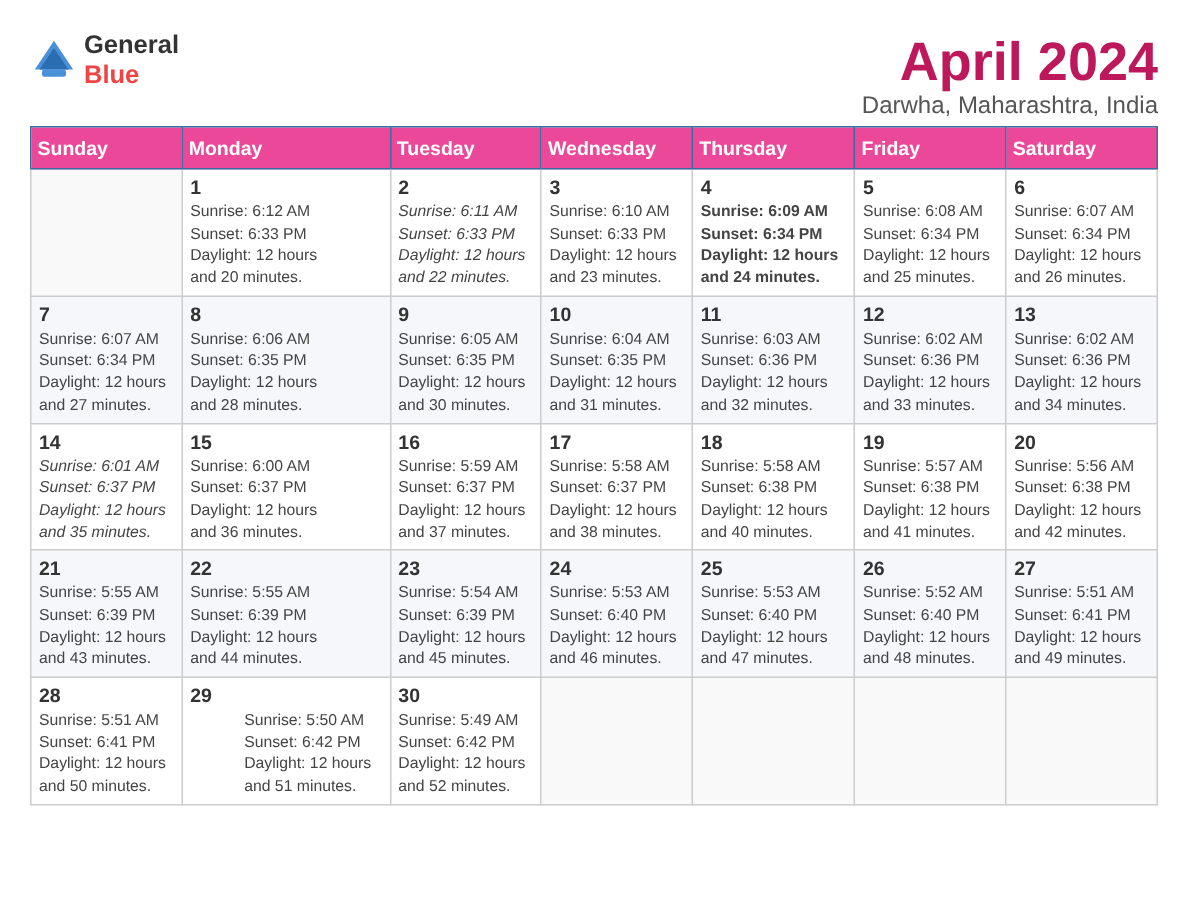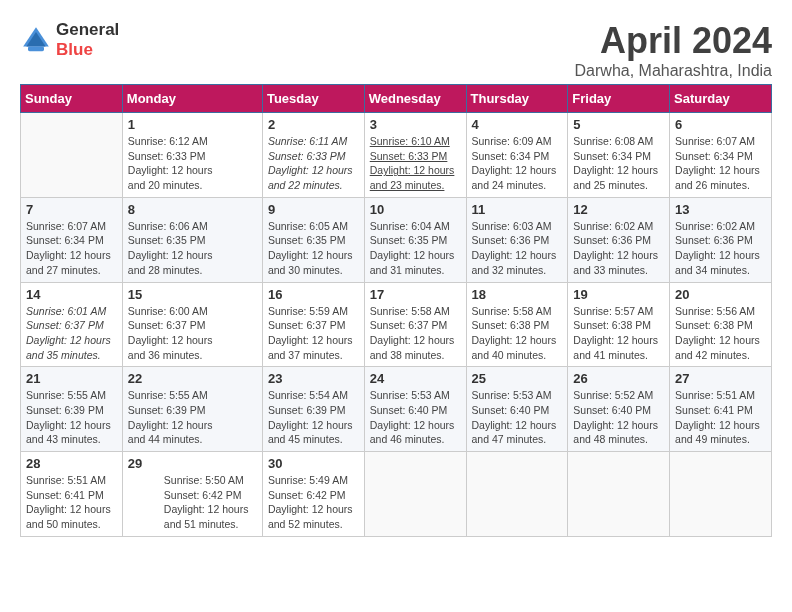--- a/index.html
+++ b/index.html
@@ -24,33 +24,33 @@
     .logo-icon {
       width: 32px;
       height: 32px;
     }
     .title-block {
       text-align: right;
     }
     .month-title {
       font-size: 36px;
       font-weight: bold;
-      color: #404040;
+      color: #be185d;
     }
     .location {
       font-size: 16px;
       color: #555;
     }
     table {
       width: 100%;
       border-collapse: collapse;
       font-size: 11px;
     }
     thead tr th {
-      background-color: #be185d;
+      background-color: #ec4899;
       color: #fff;
       padding: 6px 4px;
       text-align: left;
       font-size: 13px;
       font-weight: bold;
       border: 1px solid #3a6da0;
     }
     tbody tr td {
       border: 1px solid #ccc;
       vertical-align: top;
@@ -122,28 +122,28 @@
         </td>
         <td>
           <span class="day-num">2</span>
           <div class="day-info" style="white-space: pre-line; font-style: italic;">Sunrise: 6:11 AM
 Sunset: 6:33 PM
 Daylight: 12 hours
 and 22 minutes.</div>
         </td>
         <td>
           <span class="day-num">3</span>
-          <div class="day-info" style="white-space: pre-line; text-decoration: underline;">Sunrise: 6:10 AM
+          <div class="day-info" style="white-space: pre-line;">Sunrise: 6:10 AM
 Sunset: 6:33 PM
 Daylight: 12 hours
 and 23 minutes.</div>
         </td>
         <td>
           <span class="day-num">4</span>
-          <div class="day-info" style="white-space: pre-line;">Sunrise: 6:09 AM
+          <div class="day-info" style="white-space: pre-line; font-weight: bold;">Sunrise: 6:09 AM
 Sunset: 6:34 PM
 Daylight: 12 hours
 and 24 minutes.</div>
         </td>
         <td>
           <span class="day-num">5</span>
           <div class="day-info" style="white-space: pre-line;">Sunrise: 6:08 AM
 Sunset: 6:34 PM
 Daylight: 12 hours
 and 25 minutes.</div>

